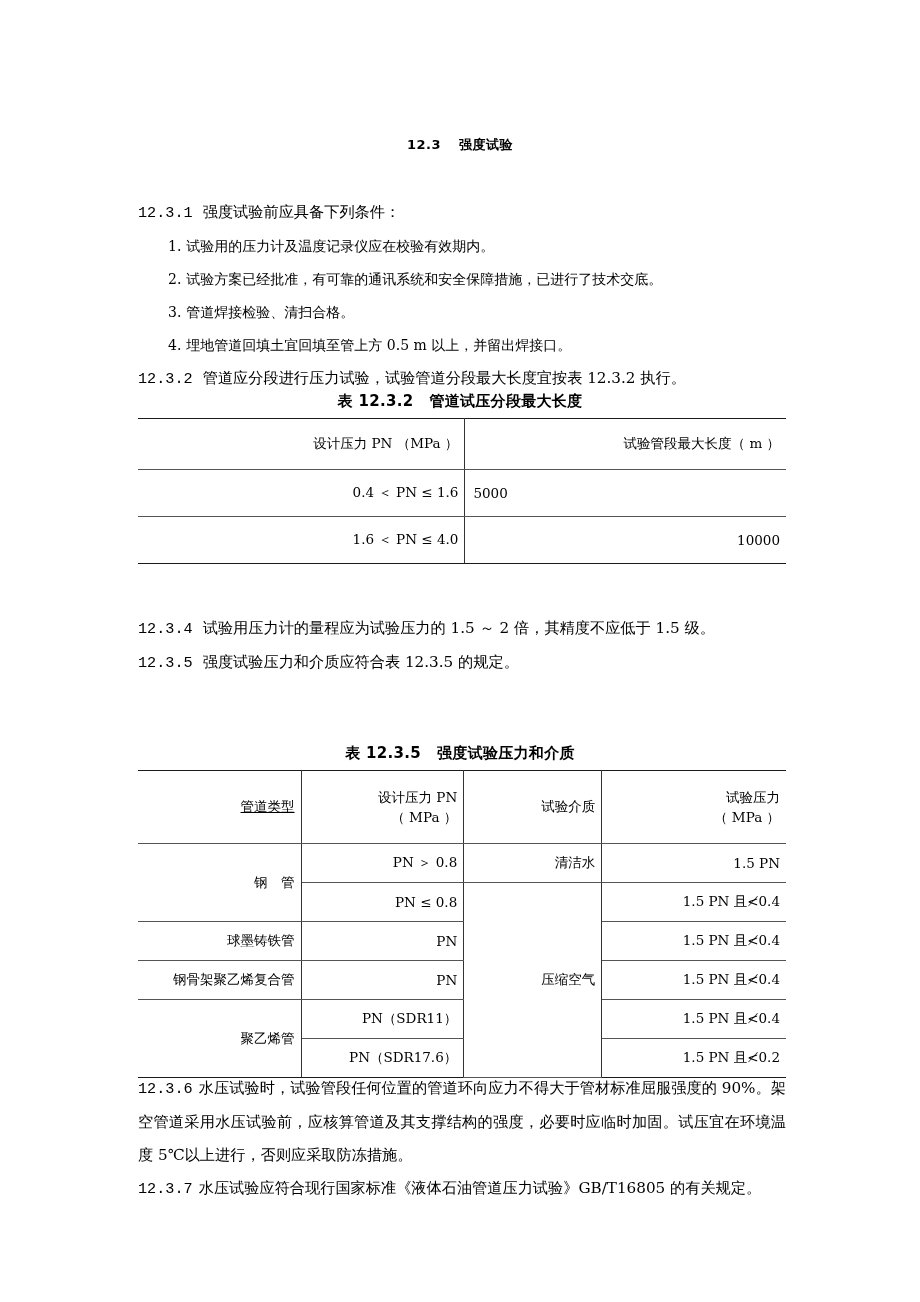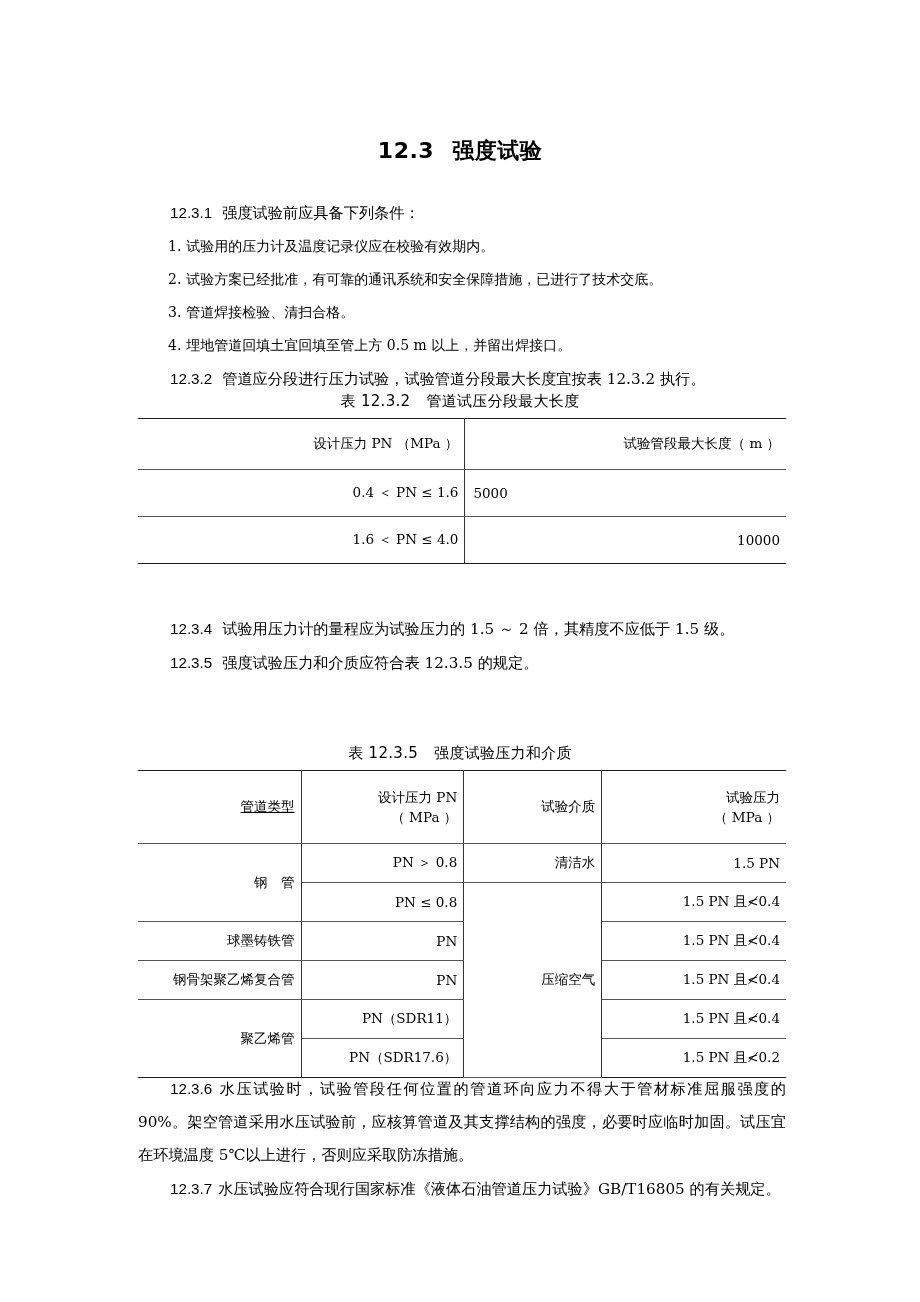--- a/index.html
+++ b/index.html
@@ -25,60 +25,59 @@
 
   
   .section-title {
     position: absolute;
     left: 0;
     top: 136px;
     width: 920px;
     text-align: center;
     font-family: "DejaVu Sans", "Liberation Sans", sans-serif;
     font-weight: bold;
-    font-size: 22px;
+    font-size: 13px;
     letter-spacing: 0.5px;
   }
   .section-title .num { margin-right: 18px; }
 
   
   .body-block {
     position: absolute;
     left: 138px;
     width: 648px;
     font-size: 15.2px;
     line-height: 1.0;
   }
   .para {
     font-size: 15.2px;
     line-height: 33px;
     text-align: justify;
     text-justify: inter-ideograph;
   }
   .para .cnum {
-    font-family: Liberation Sans, sans-serif;
+    font-family: Liberation Mono, monospace;
     margin-right: 10px;
-    margin-left: 32px;
   }
   .para .cnum-tight { margin-right: 6px; }
   .list-item {
     font-size: 14px;
     line-height: 33px;
     margin-left: 30px;
   }
   .list-item .lnum { margin-right: 5px; }
 
   
   .tbl-caption {
     position: absolute;
     width: 920px;
     left: 0;
     text-align: center;
     font-family: "DejaVu Sans", "Liberation Sans", sans-serif;
-    font-weight: normal;
+    font-weight: bold;
     font-size: 15px;
     letter-spacing: 0.3px;
   }
   .tbl-caption .gap { display: inline-block; width: 16px; }
 
   
   table.doc-tbl {
     position: absolute;
     border-collapse: collapse;
     font-size: 13.5px;

